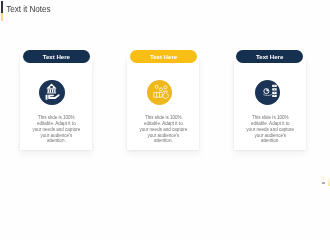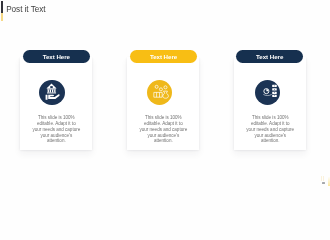--- a/index.html
+++ b/index.html
@@ -47,21 +47,21 @@
   .pagedash{position:absolute;left:321.6px;top:181.6px;width:3.6px;height:2.2px;background:#9a9ca0;border-radius:.5px;opacity:.88;}
   .pagestripes{position:absolute;left:321.2px;top:176.1px;width:5px;height:4.6px;
     background:repeating-linear-gradient(90deg, rgba(244,214,140,.30) 0 0.8px, rgba(255,255,255,0) 0.8px 1.8px);}
 </style>
 </head>
 <body>
 
 <div class="slide">
   <div class="accent"></div>
   <div class="accent2"></div>
-  <div class="title">Post it Text</div>
+  <div class="title">Text it Notes</div>
 
   <div class="card c1"></div>
   <div class="card c2"></div>
   <div class="card c3"></div>
 
   <div class="pill p1">Text Here</div>
   <div class="pill p2">Text Here</div>
   <div class="pill p3">Text Here</div>
 
   <div class="circ i1">

